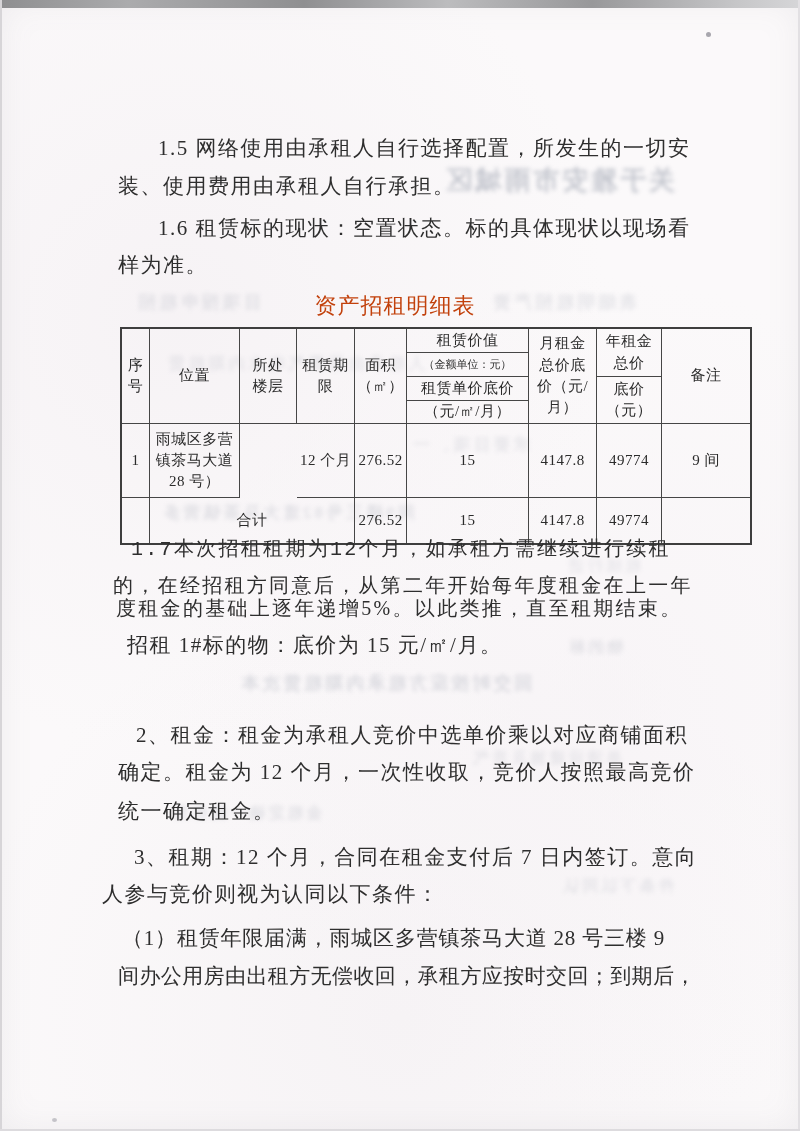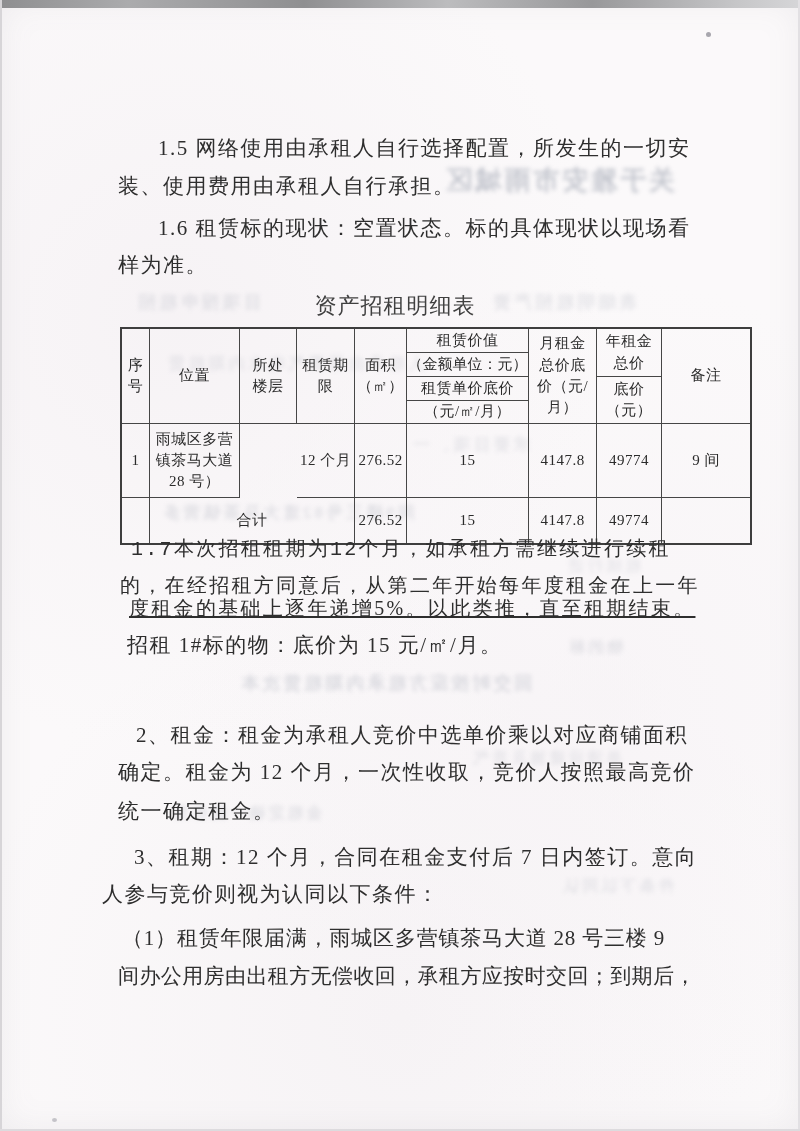--- a/index.html
+++ b/index.html
@@ -14,40 +14,40 @@
     color:#2d2d2d;
     box-shadow: inset 0 0 34px rgba(120,118,128,.10);
   }
   .line{
     position:absolute;white-space:nowrap;
     font-size:21px;letter-spacing:1.5px;color:#2e2e2e;text-align:center;
   }
   .tight{font-size:20px;letter-spacing:2.3px;}
   .doc-table-title{
     position:absolute;left:120px;top:291px;width:550px;text-align:center;
-    font-size:22px;letter-spacing:1px;color:#404040;
+    font-size:22px;letter-spacing:1px;color:#c2410c;
   }
   
   .rtable{
     position:absolute;left:120px;top:327px;width:632px;height:218px;
     display:grid;box-sizing:border-box;
     grid-template-columns:28px 90px 57px 58px 52px 122px 68px 65px 1fr;
     grid-template-rows:24px 24px 24px 23px 74px 1fr;
     border:2px solid #3e3e3e;
     font-size:15px;color:#2b2b2b;
   }
   .tc{
     border-right:1px solid #464646;border-bottom:1px solid #464646;
     display:flex;align-items:center;justify-content:center;
     text-align:center;white-space:pre-line;line-height:1.42;
     overflow:hidden;letter-spacing:.5px;
   }
   .no-r{border-right:none;}
   .no-b{border-bottom:none;text-align:right;}
-  .fs14{font-size:15px;letter-spacing:0;}
+  .fs14{font-size:11px;letter-spacing:0;}
   
   .bleed{
     position:absolute;white-space:nowrap;pointer-events:none;
     transform:scaleX(-1);filter:blur(2px);
     color:#8e95a4;font-weight:bold;letter-spacing:3px;
   }
   .scan-edge-top{
     position:absolute;left:0;top:0;width:800px;height:8px;
     background:linear-gradient(90deg,#8e8e90 0%,#ababad 16%,#8f8f91 38%,#bcbcbe 56%,#98989a 74%,#c6c6c8 92%,#d6d6d8 100%);
   }
@@ -124,22 +124,22 @@
   <div class="tc no-b" style="grid-row:6;grid-column:1;"></div>
   <div class="tc no-b" style="grid-row:6;grid-column:2/5;">合计</div>
   <div class="tc no-b" style="grid-row:6;grid-column:5;">276.52</div>
   <div class="tc no-b" style="grid-row:6;grid-column:6;">15</div>
   <div class="tc no-b" style="grid-row:6;grid-column:7;">4147.8</div>
   <div class="tc no-b" style="grid-row:6;grid-column:8;">49774</div>
   <div class="tc no-r no-b" style="grid-row:6;grid-column:9;"></div>
 </div>
 
 <div class="line tight" style="left:131px;top:535px;font-family:Liberation Mono, monospace;">1.7本次招租租期为12个月，如承租方需继续进行续租</div>
-<div class="line tight" style="left:120px;top:572px;">的，在经招租方同意后，从第二年开始每年度租金在上一年</div>
-<div class="line tight" style="left:129px;top:595px;text-decoration:underline;">度租金的基础上逐年递增5%。以此类推，直至租期结束。</div>
+<div class="line tight" style="left:113px;top:572px;">的，在经招租方同意后，从第二年开始每年度租金在上一年</div>
+<div class="line tight" style="left:116px;top:595px;">度租金的基础上逐年递增5%。以此类推，直至租期结束。</div>
 
 <div class="line" style="left:127px;top:631px;">招租 1#标的物：底价为 15 元/㎡/月。</div>
 
 <div class="line" style="left:136px;top:721px;">2、租金：租金为承租人竞价中选单价乘以对应商铺面积</div>
 <div class="line" style="left:118px;top:758px;">确定。租金为 12 个月，一次性收取，竞价人按照最高竞价</div>
 <div class="line" style="left:118px;top:797px;">统一确定租金。</div>
 
 <div class="line" style="left:134px;top:843px;">3、租期：12 个月，合同在租金支付后 7 日内签订。意向</div>
 <div class="line" style="left:102px;top:880px;">人参与竞价则视为认同以下条件：</div>
 <div class="line" style="left:122px;top:924px;letter-spacing:.8px;">（1）租赁年限届满，雨城区多营镇茶马大道 28 号三楼 9</div>

